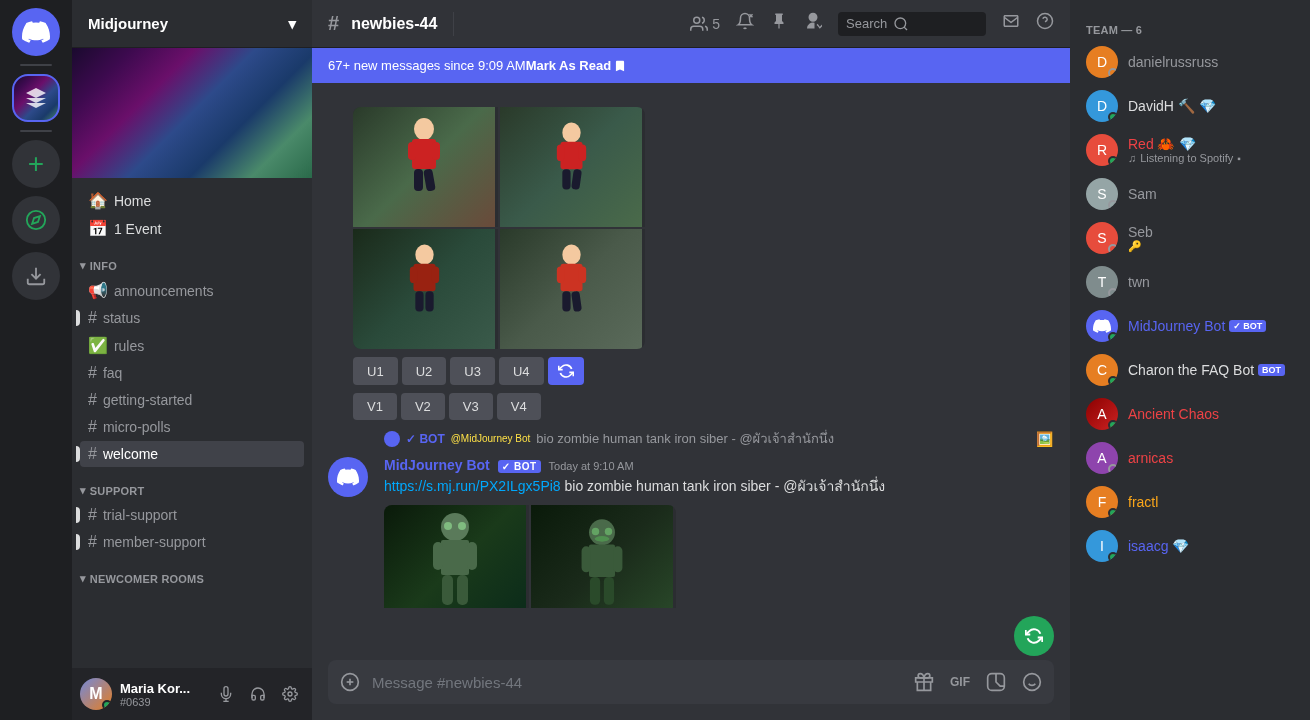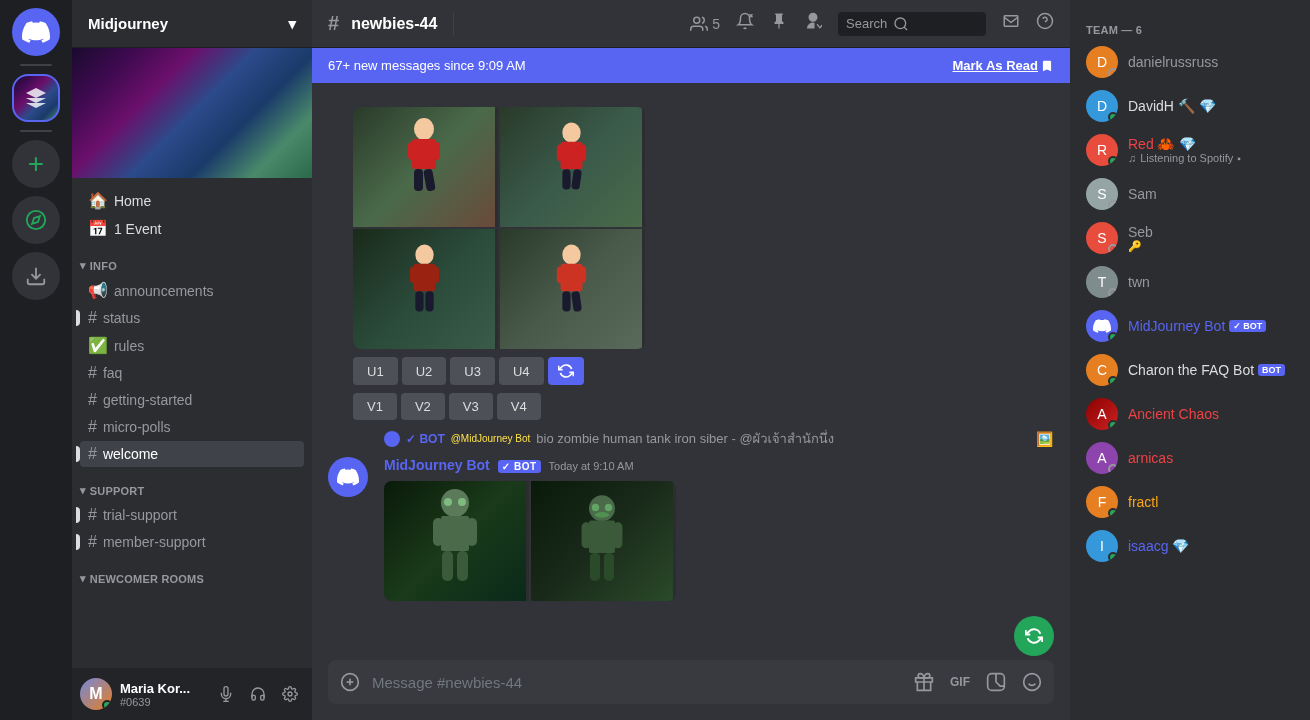--- a/index.html
+++ b/index.html
@@ -56,24 +56,24 @@
     .header-divider { width: 1px; height: 24px; background: #3f4147; margin: 0 4px; }
     .header-icons { display: flex; align-items: center; gap: 16px; margin-left: auto; }
     .header-icon { color: #96989d; cursor: pointer; font-size: 18px; }
     .search-box {
       background: #1e1f22; border-radius: 4px; padding: 4px 8px; display: flex; align-items: center; gap: 6px; width: 148px; cursor: text;
     }
     .search-placeholder { color: #96989d; font-size: 13px; }
 
     
     .new-messages-banner {
-      background: #5865f2; padding: 10px 16px; display: flex; align-items: center; justify-content: space-between; flex-shrink: 0; cursor: pointer;
+      background: #5865f2; padding: 10px 16px; display: flex; align-items: center; flex-shrink: 0; cursor: pointer;
     }
     .new-messages-text { color: #fff; font-size: 13px; font-weight: 500; }
-    .mark-as-read { color: #fff; font-size: 13px; font-weight: 600; display: flex; align-items: center; gap: 2px; text-decoration: underline; }
+    .mark-as-read { color: #fff; font-size: 13px; font-weight: 600; display: flex; align-items: center; gap: 2px; }
 
     .chat-messages { flex: 1; overflow-y: auto; padding: 16px 16px 8px 16px; display: flex; flex-direction: column; gap: 0; }
 
     
     .message-group { display: flex; gap: 16px; margin-bottom: 4px; padding: 2px 0; }
     .msg-avatar { width: 40px; height: 40px; border-radius: 50%; flex-shrink: 0; background: #5865f2; overflow: hidden; display: flex; align-items: center; justify-content: center; color: #fff; font-size: 18px; }
     .msg-content { flex: 1; min-width: 0; }
     .msg-header { display: flex; align-items: baseline; gap: 8px; margin-bottom: 4px; }
     .msg-username { font-weight: 600; color: #23a55a; font-size: 14px; }
     .msg-username.bot { color: #5865f2; }
@@ -432,20 +432,24 @@
         <svg width="22" height="22" viewBox="0 0 24 24" fill="white">
             <path d="M20.317 4.37a19.791 19.791 0 0 0-4.885-1.515.074.074 0 0 0-.079.037c-.21.375-.444.864-.608 1.25a18.27 18.27 0 0 0-5.487 0 12.64 12.64 0 0 0-.617-1.25.077.077 0 0 0-.079-.037A19.736 19.736 0 0 0 3.677 4.37a.07.07 0 0 0-.032.027C.533 9.046-.32 13.58.099 18.057c.002.022.015.043.032.054a19.9 19.9 0 0 0 5.993 3.03.078.078 0 0 0 .084-.028c.462-.63.874-1.295 1.226-1.994a.076.076 0 0 0-.041-.106 13.107 13.107 0 0 1-1.872-.892.077.077 0 0 1-.008-.128 10.2 10.2 0 0 0 .372-.292.074.074 0 0 1 .077-.01c3.928 1.793 8.18 1.793 12.062 0a.074.074 0 0 1 .078.01c.12.098.246.198.373.292a.077.077 0 0 1-.006.127 12.299 12.299 0 0 1-1.873.892.077.077 0 0 0-.041.107c.36.698.772 1.362 1.225 1.993a.076.076 0 0 0 .084.028 19.839 19.839 0 0 0 6.002-3.03.077.077 0 0 0 .032-.054c.5-5.177-.838-9.674-3.549-13.66a.061.061 0 0 0-.031-.03z"></path>
           </svg>
       </div>
       <div class="msg-content">
         <div class="msg-header">
           <span class="msg-username bot">MidJourney Bot</span>
           <span class="msg-badge">✓ BOT</span>
           <span class="msg-time">Today at 9:10 AM</span>
         </div>
+        <div class="msg-text">
+          <a class="msg-link" href="#">https://s.mj.run/PX2ILgx5Pi8</a>
+          <span> bio zombie human tank iron siber - @ผัวเจ้าสำนักนึ่ง</span>
+        </div>
 
         <div class="image-grid" style="margin-top:8px;">
           <div class="image-cell">
             <div style="width:142px;height:120px;background:linear-gradient(135deg,#0a1a0a,#1a3a1a,#0a2a1a);display:flex;align-items:center;justify-content:center;position:relative;overflow:hidden;">
 
               <div style="position:absolute;bottom:0;left:50%;transform:translateX(-50%);">
                 <svg width="70" height="110" viewBox="0 0 70 110" fill="none">
                   <ellipse cx="35" cy="15" rx="14" ry="14" fill="#5a7a5a"></ellipse>
                   <rect x="21" y="28" width="28" height="35" rx="2" fill="#4a6a4a"></rect>
                   <rect x="13" y="30" width="10" height="28" rx="5" fill="#4a6a4a"></rect>

